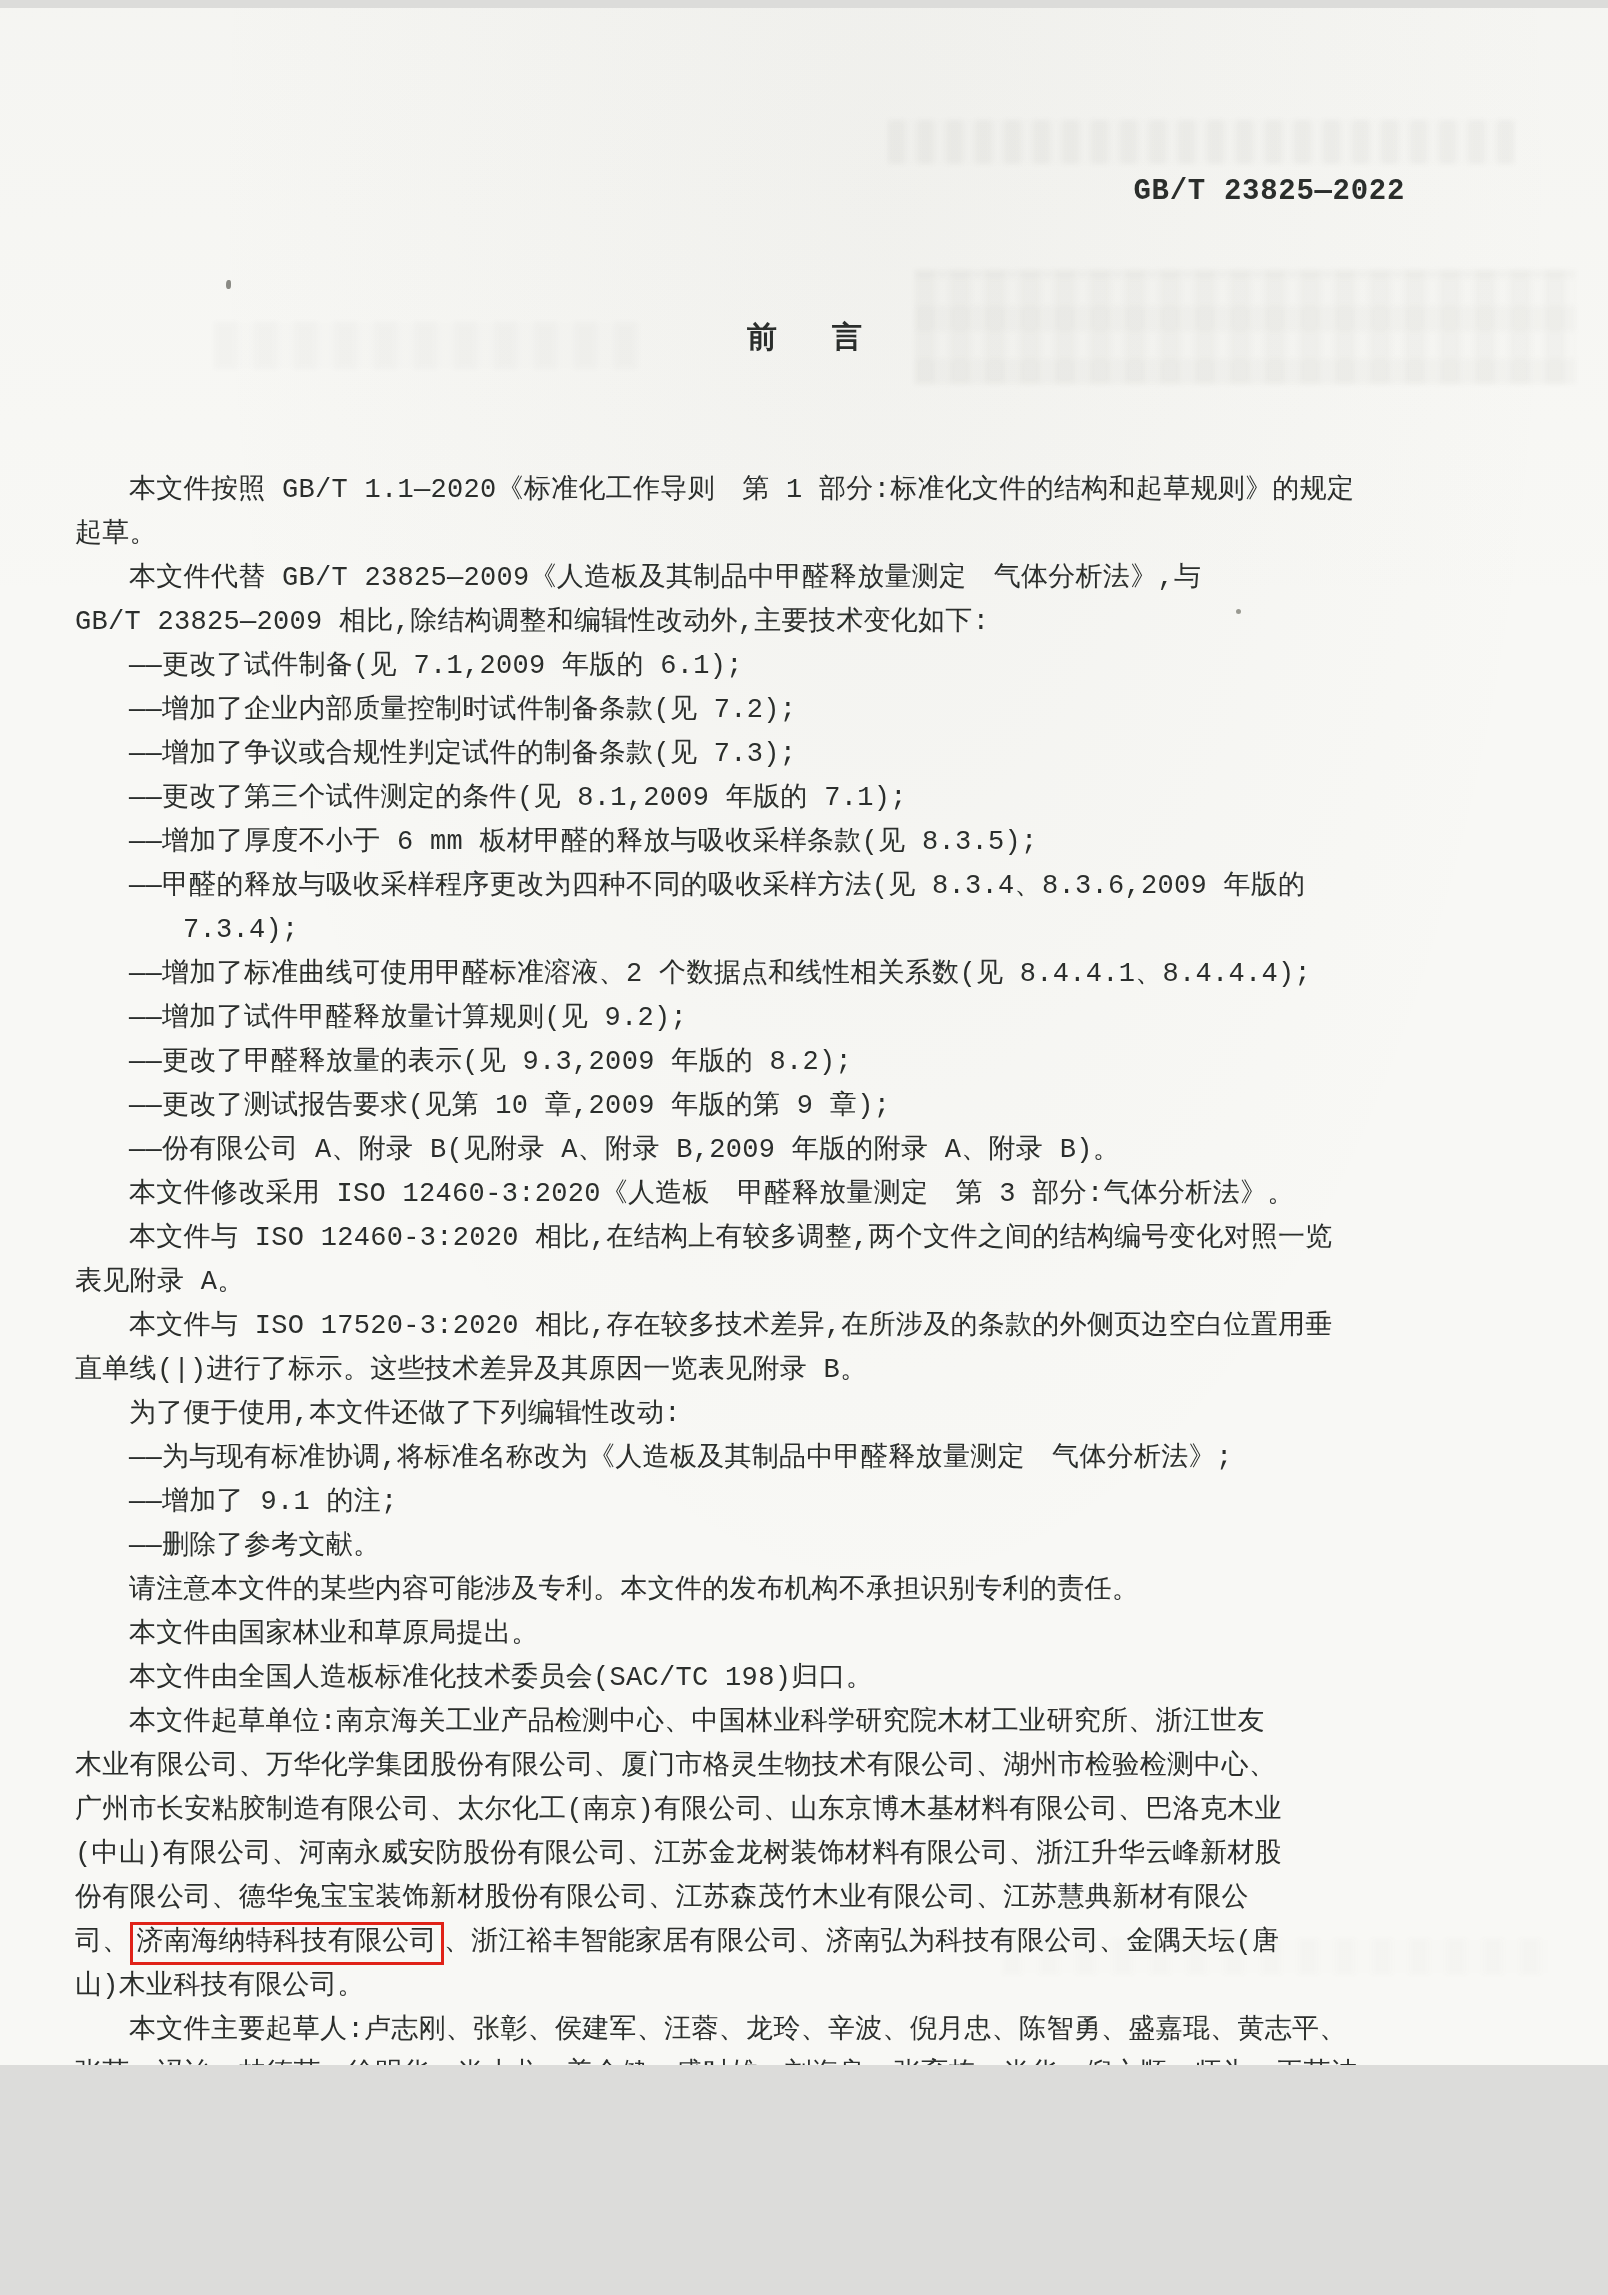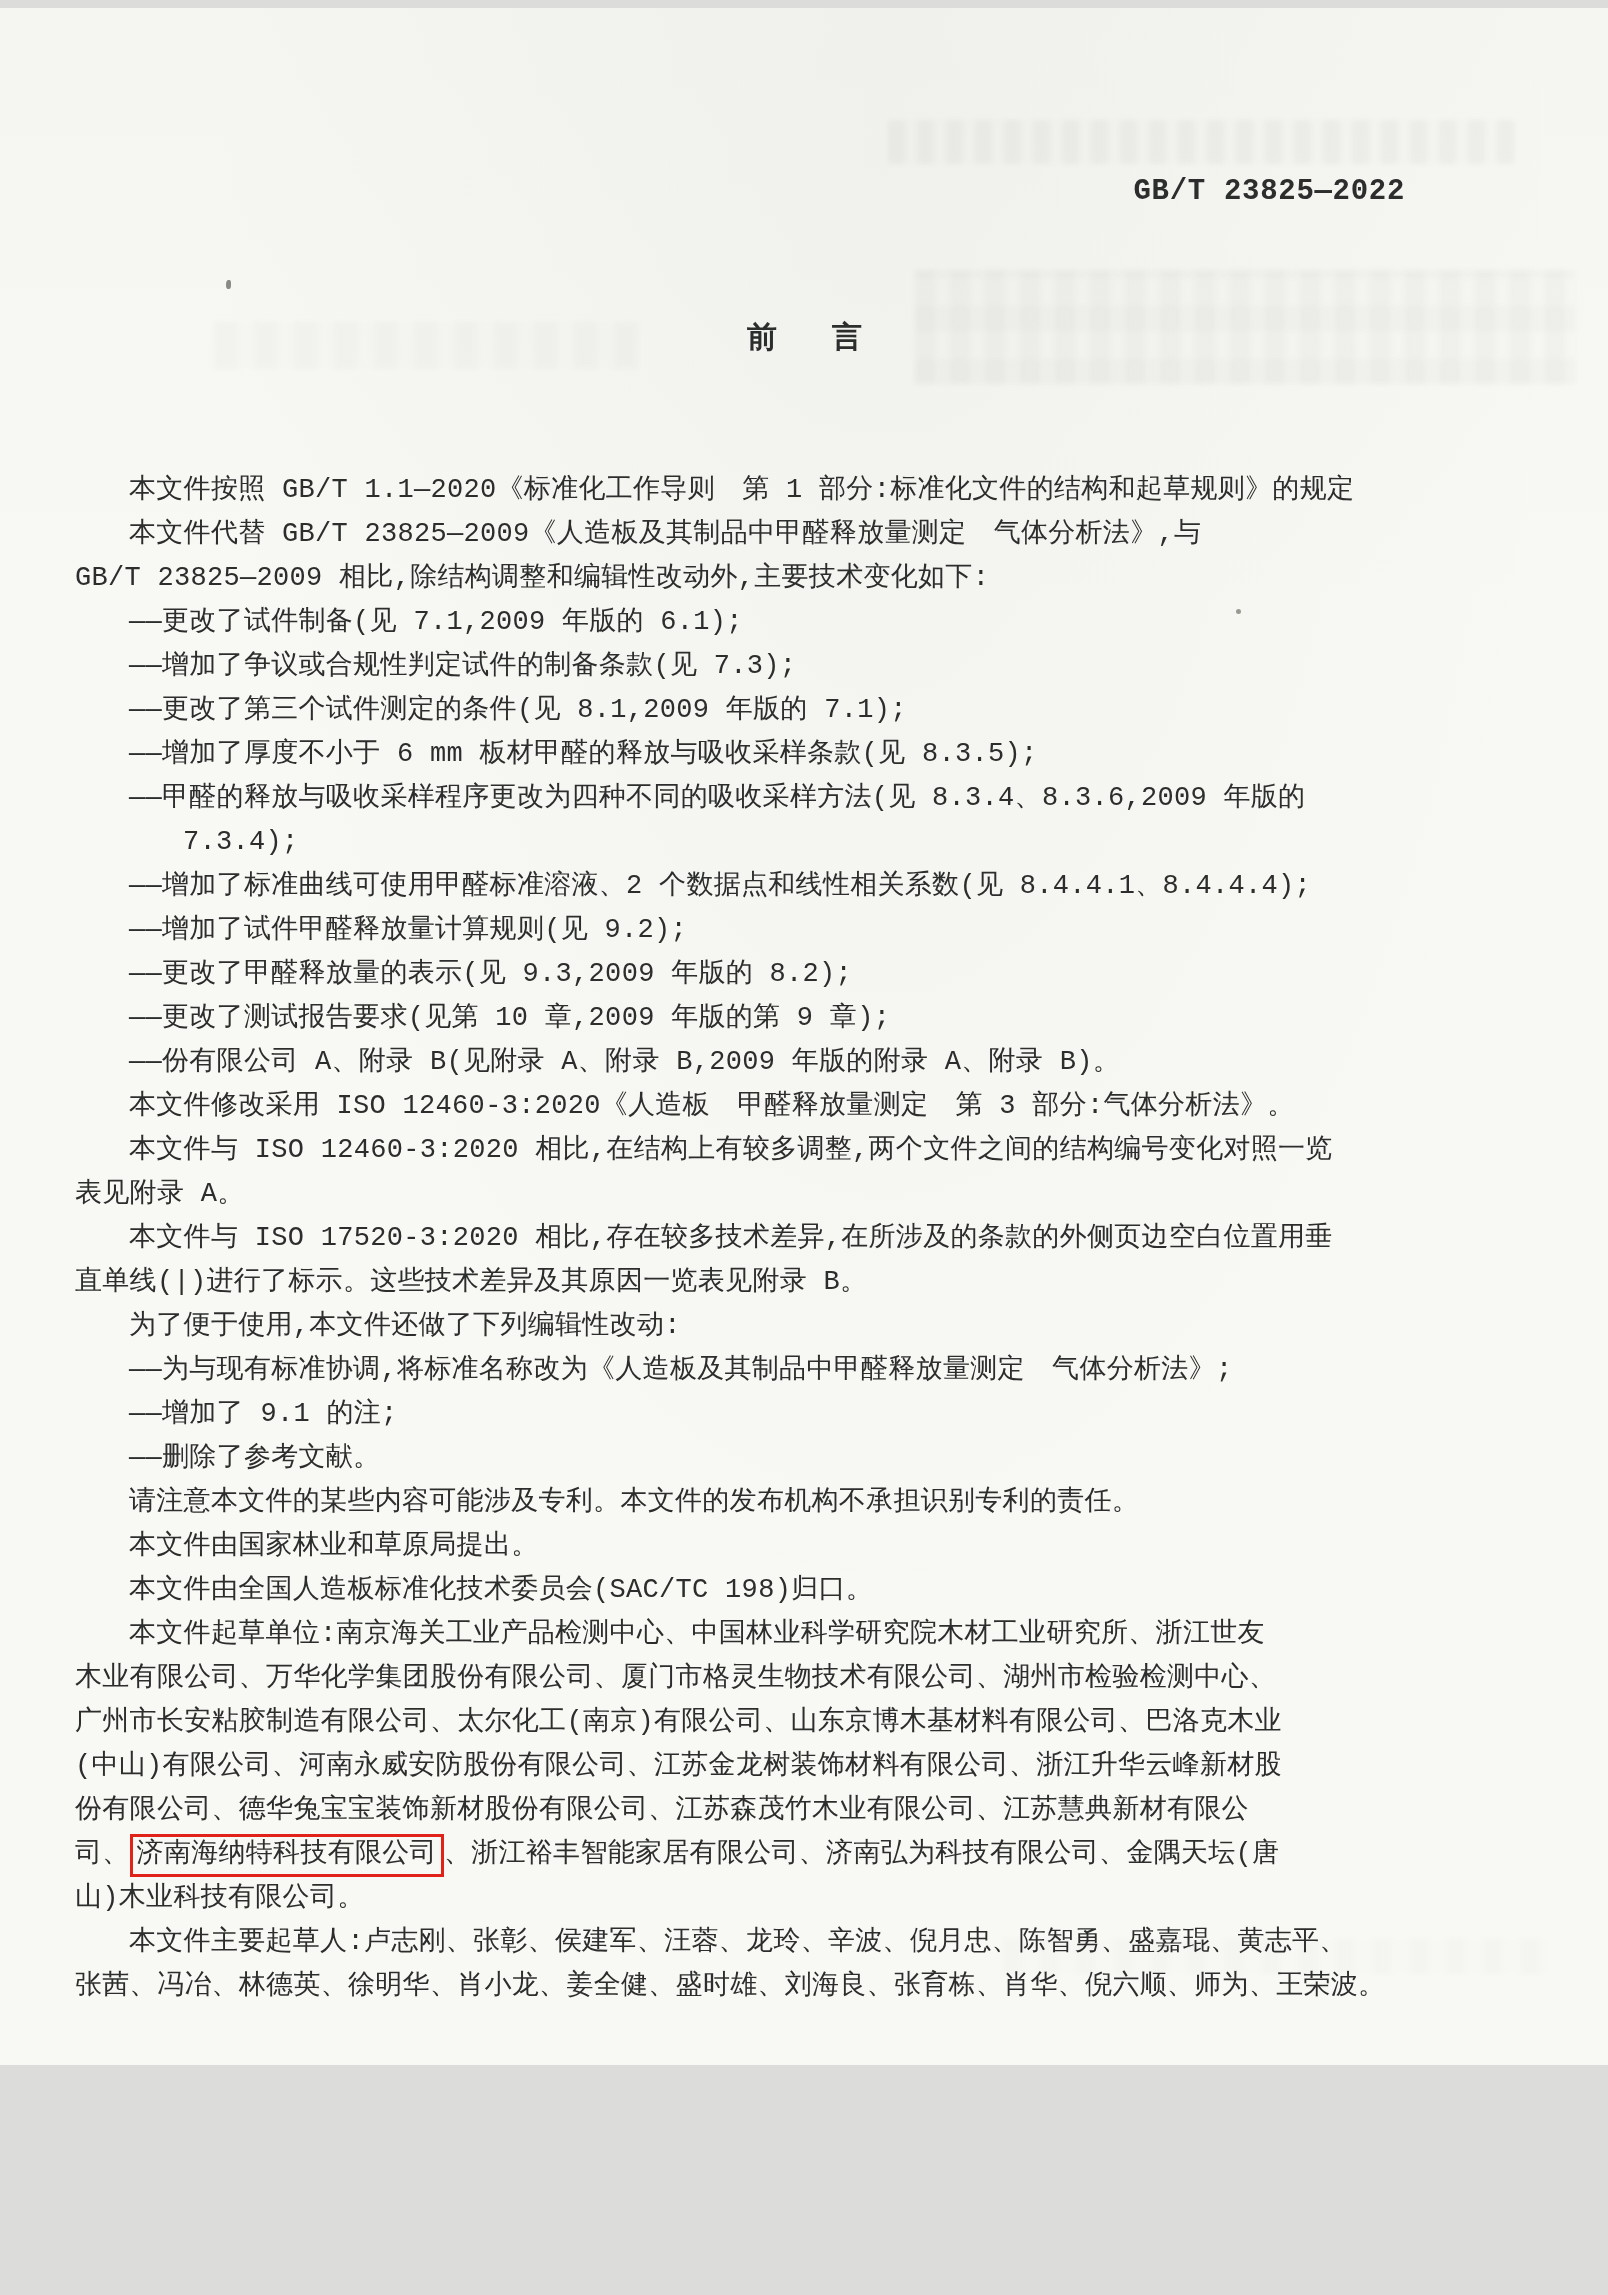--- a/index.html
+++ b/index.html
@@ -97,23 +97,25 @@
   <div class="speck speck-1"></div>
   <div class="speck speck-2"></div>
   <div class="speck speck-3"></div>
 
   <div class="std-code">GB/T 23825—2022</div>
 
   <div class="doc-title">前　言</div>
 
   <div class="body-text">
     <p class="ln ind2">本文件按照 GB/T 1.1—2020《标准化工作导则　第 1 部分:标准化文件的结构和起草规则》的规定</p>
+    <p class="ln">起草。</p>
     <p class="ln ind2">本文件代替 GB/T 23825—2009《人造板及其制品中甲醛释放量测定　气体分析法》,与</p>
     <p class="ln">GB/T 23825—2009 相比,除结构调整和编辑性改动外,主要技术变化如下:</p>
     <p class="ln ind2">——更改了试件制备(见 7.1,2009 年版的 6.1);</p>
+    <p class="ln ind2">——增加了企业内部质量控制时试件制备条款(见 7.2);</p>
     <p class="ln ind2">——增加了争议或合规性判定试件的制备条款(见 7.3);</p>
     <p class="ln ind2">——更改了第三个试件测定的条件(见 8.1,2009 年版的 7.1);</p>
     <p class="ln ind2">——增加了厚度不小于 6 mm 板材甲醛的释放与吸收采样条款(见 8.3.5);</p>
     <p class="ln ind2">——甲醛的释放与吸收采样程序更改为四种不同的吸收采样方法(见 8.3.4、8.3.6,2009 年版的</p>
     <p class="ln ind4">7.3.4);</p>
     <p class="ln ind2">——增加了标准曲线可使用甲醛标准溶液、2 个数据点和线性相关系数(见 8.4.4.1、8.4.4.4);</p>
     <p class="ln ind2">——增加了试件甲醛释放量计算规则(见 9.2);</p>
     <p class="ln ind2">——更改了甲醛释放量的表示(见 9.3,2009 年版的 8.2);</p>
     <p class="ln ind2">——更改了测试报告要求(见第 10 章,2009 年版的第 9 章);</p>
     <p class="ln ind2">——份有限公司 A、附录 B(见附录 A、附录 B,2009 年版的附录 A、附录 B)。</p>

